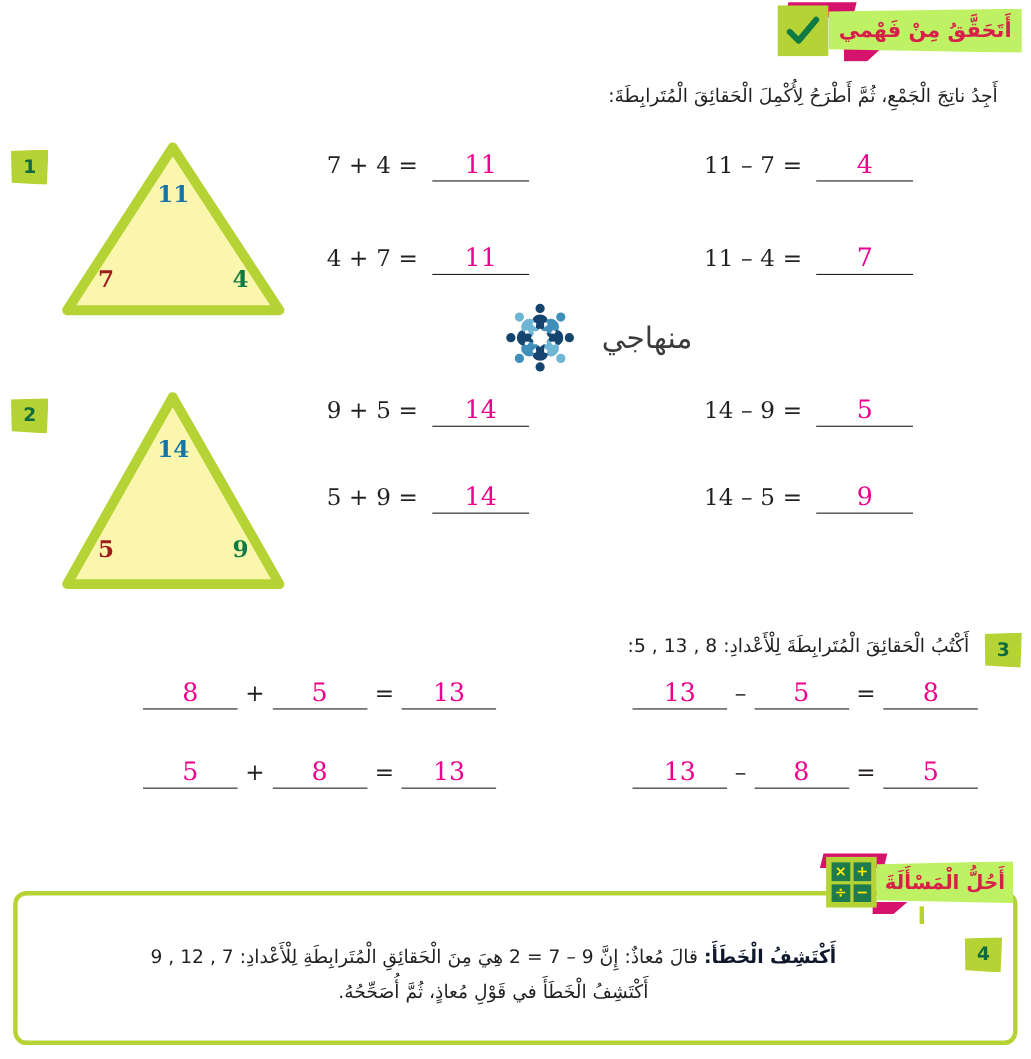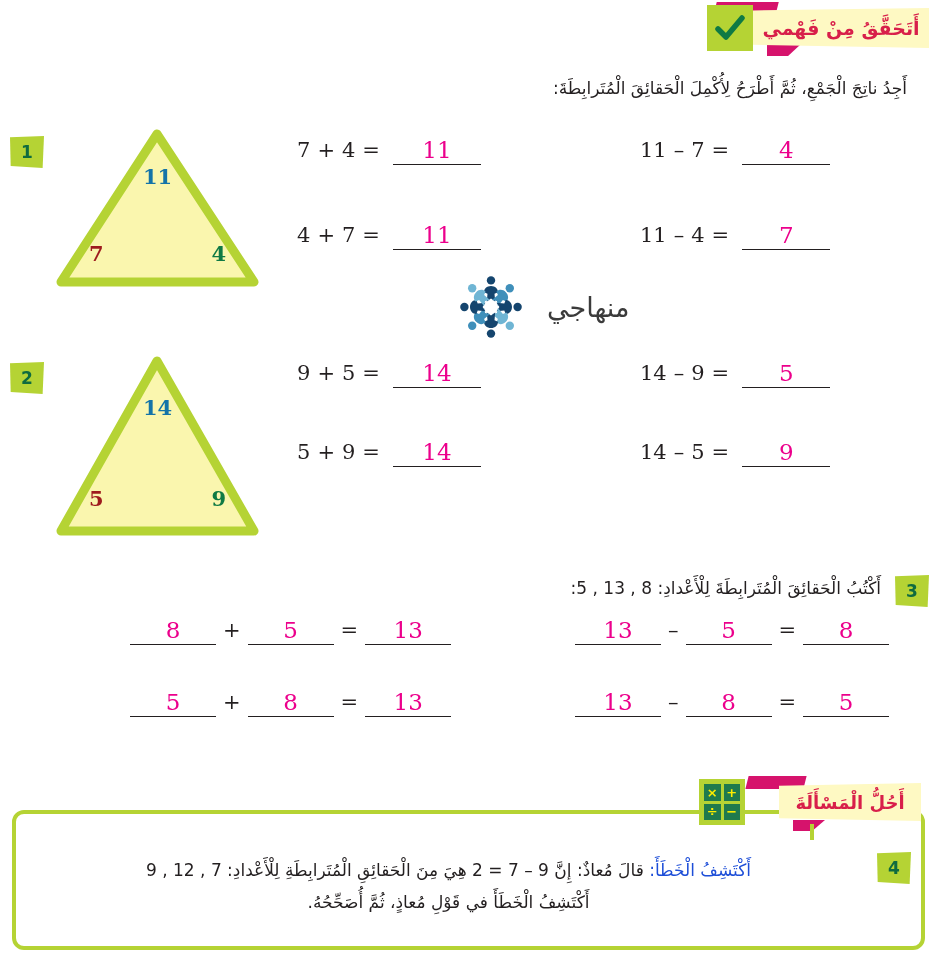--- a/index.html
+++ b/index.html
@@ -23,21 +23,21 @@
     display: flex;
     align-items: center;
     direction: rtl;
   }
   .banner-ribbon {
     position: absolute;
     background: #d6136c;
   }
   .banner-plate {
     position: relative;
-    background: #fef9c3;
+    background: #bef264;
     display: flex;
     align-items: center;
     justify-content: center;
     z-index: 3;
   }
   .banner-label {
     color: #d81f4a;
     font-weight: bold;
     white-space: nowrap;
     letter-spacing: 0px;
@@ -175,29 +175,28 @@
     box-sizing: border-box;
   }
   .problem-text {
     position: absolute;
     direction: rtl;
     text-align: center;
     font-size: 17px;
     line-height: 1.9;
     color: #231f20;
   }
-  .hl-green { color: #1d4ed8; font-weight: normal; }
+  .hl-green { color: #0f172a; font-weight: bold; }
 
   
   #banner-solve { position: absolute; top: 779px; right: 16px; height: 46px; display:flex; align-items:center; }
   #banner-solve .banner-plate {
-    width: 142px; height: 38px;
+    width: 124px; height: 38px;
     clip-path: polygon(0% 7%, 100% 0%, 100% 100%, 0% 93%);
     font-size: 18px;
-    margin-left: 34px;
   }
   #banner-solve .rib-a {
     width: 58px; height: 13px; top: -3px; right: 116px;
     transform: skewX(-14deg);
     background: #d6136c; z-index: 1;
   }
   #banner-solve .rib-b {
     width: 32px; height: 11px; bottom: -6px; right: 96px;
     background: #d6136c; z-index: 1;
     clip-path: polygon(0 0, 100% 0, 60% 100%, 0 100%);

